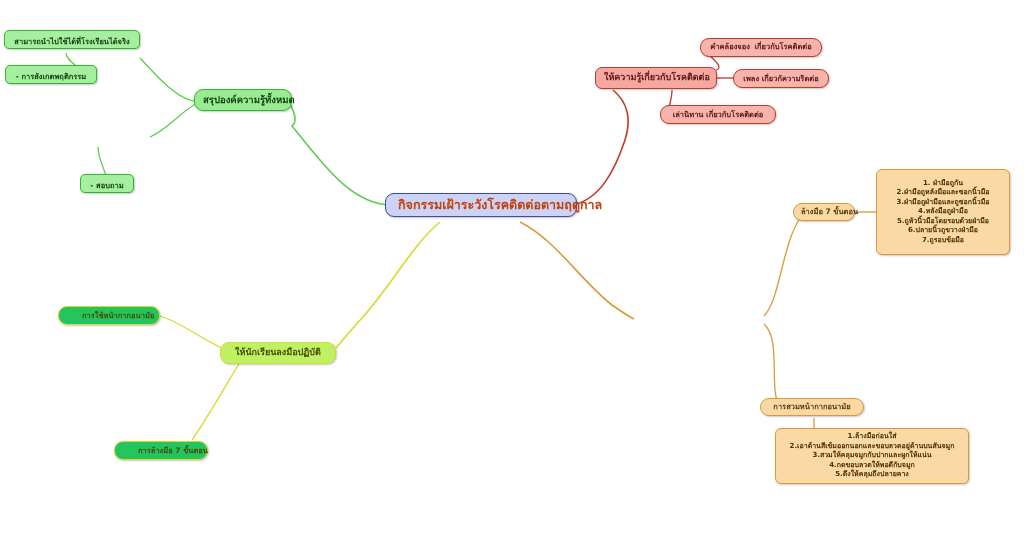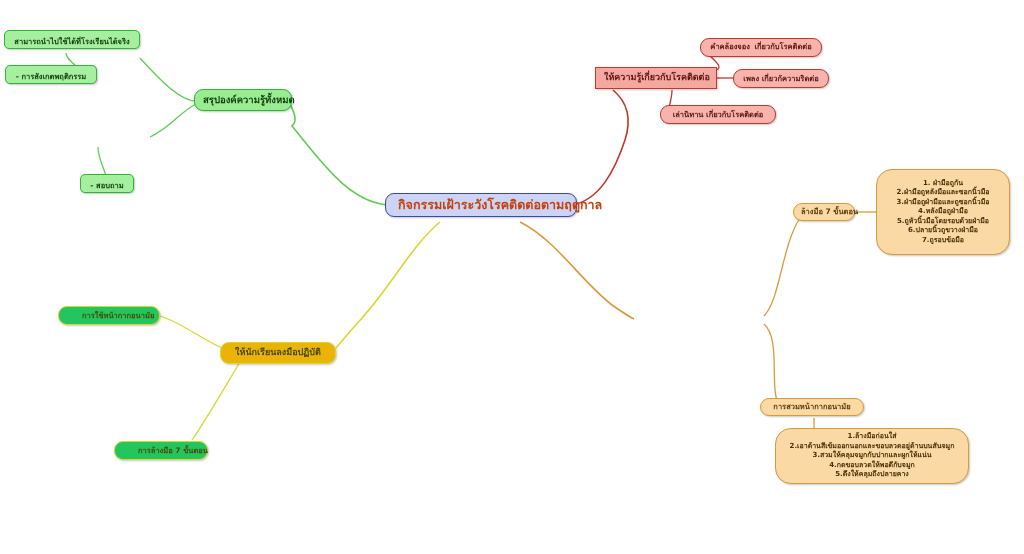--- a/index.html
+++ b/index.html
@@ -51,21 +51,21 @@
     border-radius: 9px;
     color: #c2410c;
     font-size: 12.5px;
     font-weight: bold;
     padding: 3px 12px;
   }
   
   .n-red {
     background: #f5a8a0;
     border-color: #c0392b;
-    border-radius: 0;
+    border-radius: 7px;
     color: #5a1410;
     font-size: 9px;
     font-weight: bold;
     padding: 2px 8px;
   }
   .n-red-sub {
     background: #f7b3ac;
     border-color: #c0392b;
     border-radius: 9px;
     color: #5a1410;
@@ -108,31 +108,31 @@
     border-color: #d79b3c;
     border-radius: 9px;
     color: #5a3a08;
     font-size: 7.5px;
     font-weight: bold;
     padding: 2px 7px;
   }
   .n-orange-box {
     background: #fbd9a5;
     border-color: #d79b3c;
-    border-radius: 16px;
+    border-radius: 6px;
     color: #4a2f05;
     font-size: 7px;
     font-weight: bold;
     padding: 8px 6px;
     white-space: normal;
     line-height: 1.35;
   }
   
   .n-yellow {
-    background: #eab308;
+    background: #bef264;
     border-color: #d8d82e;
     border-radius: 9px;
     color: #4a4a06;
     font-size: 9px;
     font-weight: bold;
     padding: 2px 8px;
   }
   .n-yellow-sub {
     background: #22c55e;
     border-color: #d8d82e;

